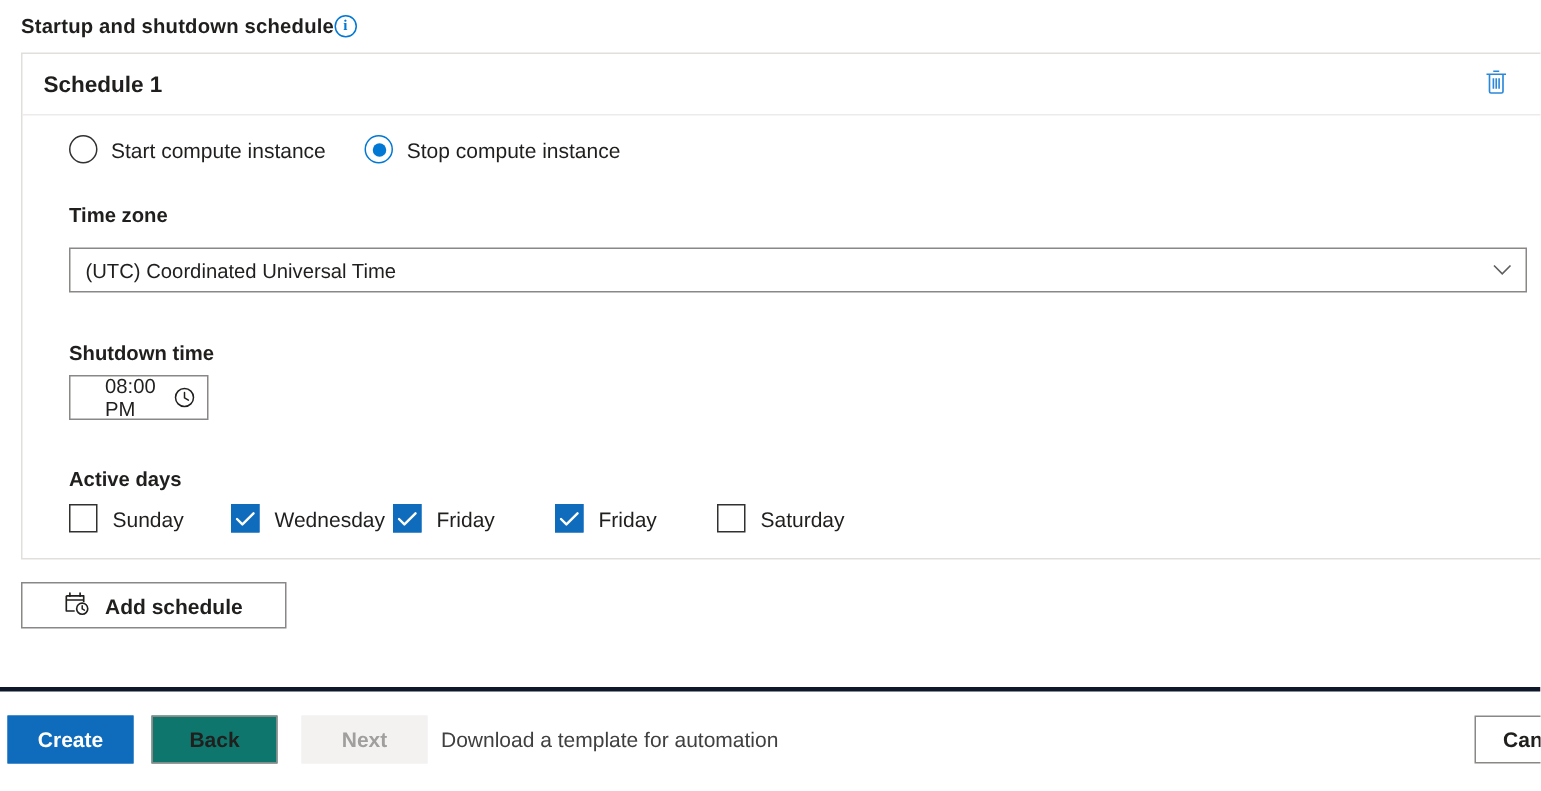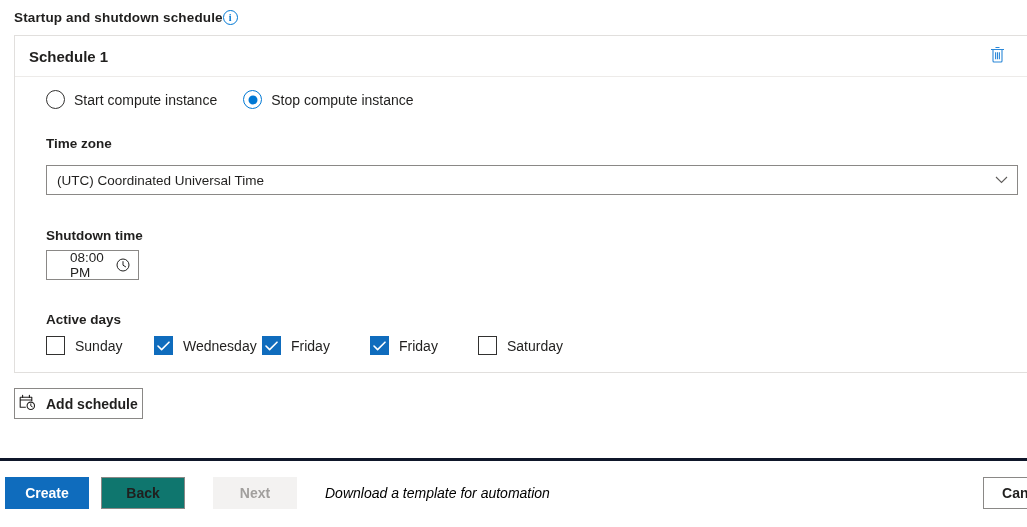--- a/index.html
+++ b/index.html
@@ -217,21 +217,21 @@
 
   
   .add-schedule {
     position: absolute;
     left: 14px;
     top: 388px;
     height: 31px;
     display: inline-flex;
     align-items: center;
     gap: 10px;
-    padding: 0 4px;
+    padding: 0 28px;
     border: 1px solid #8a8886;
     background: #fff;
     cursor: pointer;
     font-size: 14px;
     font-weight: bold;
     color: #201f1e;
     box-sizing: border-box;
   }
 
   
@@ -272,30 +272,29 @@
   .btn-default {
     background: #0f766e;
     color: #201f1e;
     border: 1px solid #8a8886;
     margin-left: 12px;
   }
   .btn-disabled {
     background: #f3f2f1;
     color: #a19f9d;
     border: 1px solid #f3f2f1;
-    margin-left: 28px;
+    margin-left: 16px;
     cursor: default;
   }
   .footer-link {
-    margin-left: 28px;
-    color: #000000;
+    margin-left: 9px;
+    color: #404040;
     font-size: 14px;
     text-decoration: none;
     cursor: pointer;
-    font-style: italic;
   }
   .btn-cancel {
     position: absolute;
     left: 983px;
     top: 16px;
     background: #ffffff;
     color: #201f1e;
     border: 1px solid #8a8886;
     height: 32px;
     width: 84px;

